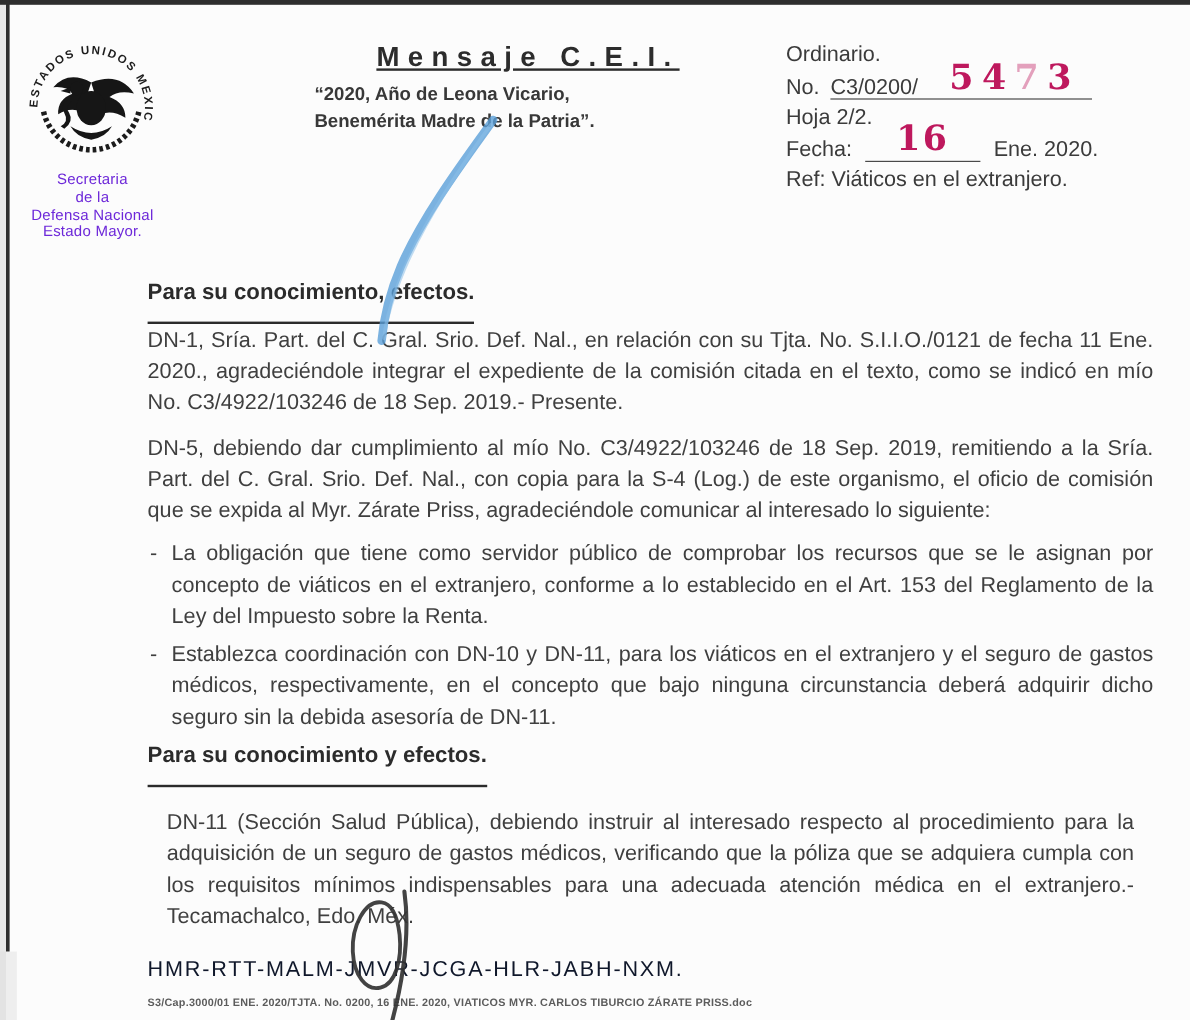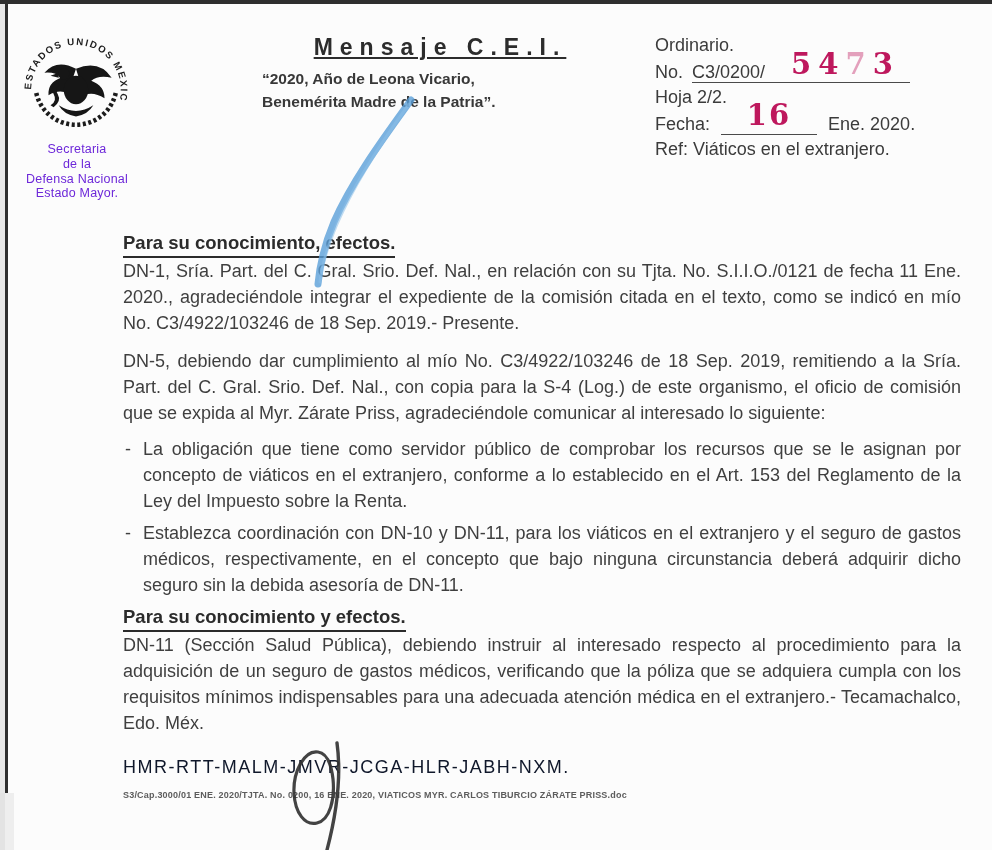--- a/index.html
+++ b/index.html
@@ -48,24 +48,24 @@
 
   
   .body-text{
     position:absolute;left:123px;top:230px;width:838px;
     font-size:18px;line-height:26px;text-align:justify;color:#3f3f3f;
   }
   .sec-heading{
     font-weight:bold;color:#2b2b2b;font-size:18.5px;
     text-align:left;
   }
-  .sec-heading span{display:inline-block;border-bottom:2.6px solid #2b2b2b;padding-bottom:0px;}
+  .sec-heading span{display:inline-block;border-bottom:2.6px solid #2b2b2b;padding-bottom:12px;}
   .p1{margin:0 0 12px 0;}
   .p2{margin:0 0 10px 0;}
-  .p3{margin:0;}
+  .p3{margin:16px;}
   .bullet{position:relative;padding-left:20px;margin:0 0 6px 0;}
   .bullet:last-of-type{margin-bottom:8px;}
   .bullet::before{content:"-";position:absolute;left:2px;top:0;}
 
   .initials{
     margin-top:18px;font-size:18px;letter-spacing:1.5px;color:#0f172a;
     text-align:left;white-space:nowrap;
   }
   .file-ref{
     margin-top:2px;font-size:9px;font-weight:bold;letter-spacing:.2px;color:#5c5c5c;

